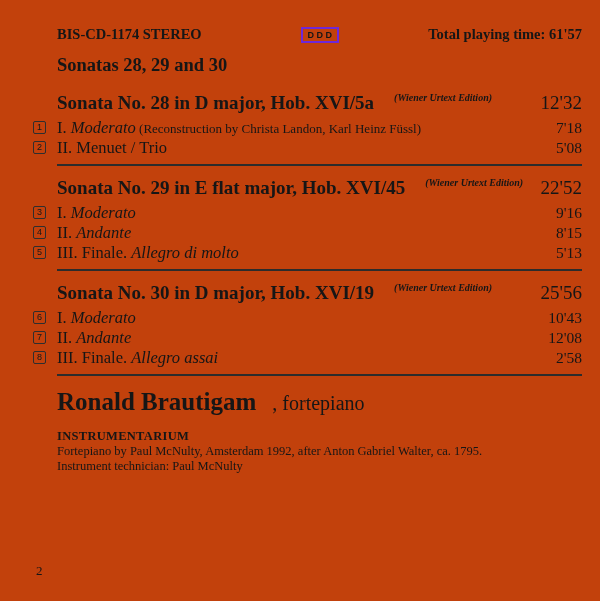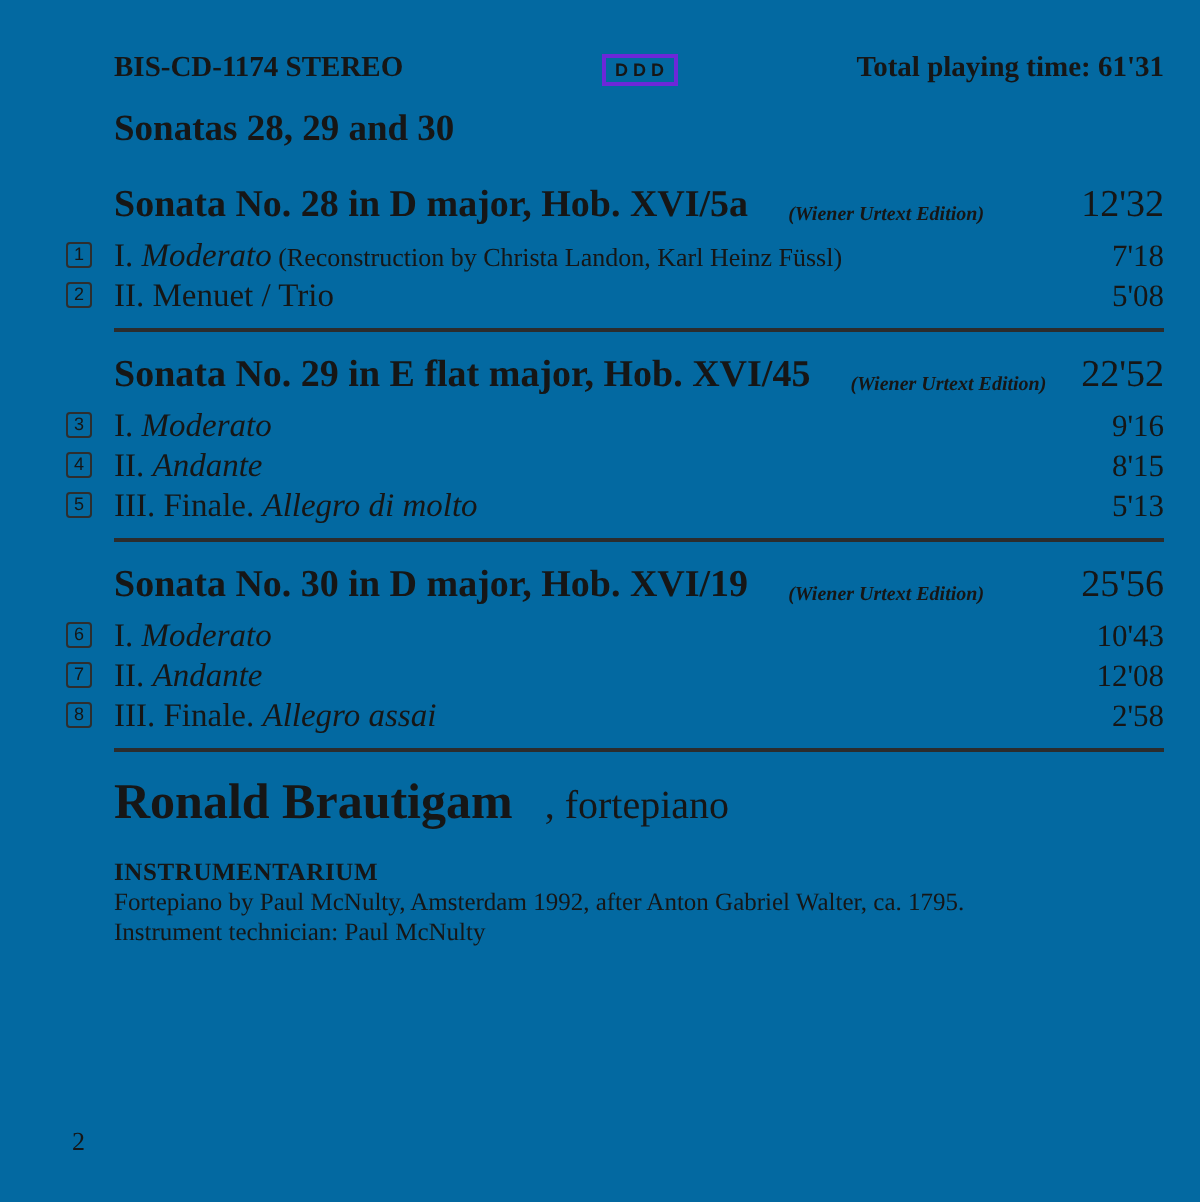--- a/index.html
+++ b/index.html
@@ -1,20 +1,20 @@
 <!DOCTYPE html>
 <html><head>
 <meta charset="utf-8">
 <style>
   * { margin:0; padding:0; box-sizing:border-box; }
   html,body { background:#e8e8e8; }
   .page {
     position:relative;
     width:600px; height:601px;
-    background:#0369a1;
+    background:#c2410c;
     color:#161616;
     font-family:"Liberation Serif", serif;
     padding:26px 18px 0 57px;
     overflow:hidden;
   }
 
   
   .masthead { display:flex; align-items:center; }
   .masthead .left  { flex:1; font-size:14.5px; font-weight:bold; }
   .masthead .right { flex:1; font-size:14.5px; font-weight:bold; text-align:right; }
@@ -29,21 +29,21 @@
   }
 
   
   .composer { margin-top:23px; }
   .composer .name  { font-size:26px; font-weight:bold; letter-spacing:0.2px; }
   .composer .dates { font-size:18px; margin-left:8px; }
   .album-title { margin-top:12px; font-size:18.5px; font-weight:bold; }
 
   
   .sections { margin-top:16px; }
-  .s-head { display:flex; align-items:flex-end; line-height:1.15; }
+  .s-head { display:flex; align-items:flex-start; line-height:1.15; }
   .s-title   { font-size:19px; font-weight:bold; white-space:nowrap; }
   .s-edition { font-size:10px; font-weight:bold; font-style:italic; margin-left:20px; white-space:nowrap; }
   .s-time    { font-size:19px; font-weight:normal; margin-left:auto; padding-left:10px; }
 
   .tracks { margin-top:4px; }
   .track { display:flex; align-items:baseline; height:20px; font-size:16.5px; }
   .tnum {
     flex:none;
     width:13px; height:13px;
     margin-left:-24px; margin-right:11px;
@@ -70,21 +70,21 @@
   .page-number { position:absolute; left:36px; top:563px; font-size:13px; }
 </style>
 </head>
 <body>
 
 <div class="page">
 
   <div class="masthead">
     <span class="left">BIS-CD-1174 STEREO</span>
     <span class="spars">DDD</span>
-    <span class="right">Total playing time: 61'31</span>
+    <span class="right">Total playing time: 61'57</span>
   </div>
 
 
   <div class="album-title">Sonatas 28, 29 and 30</div>
 
   <div class="sections">
   <section class="sonata">
     <div class="s-head">
       <span class="s-title">Sonata No. 28 in D major, Hob. XVI/5a</span>
       <span class="s-edition">(Wiener Urtext Edition)</span>

